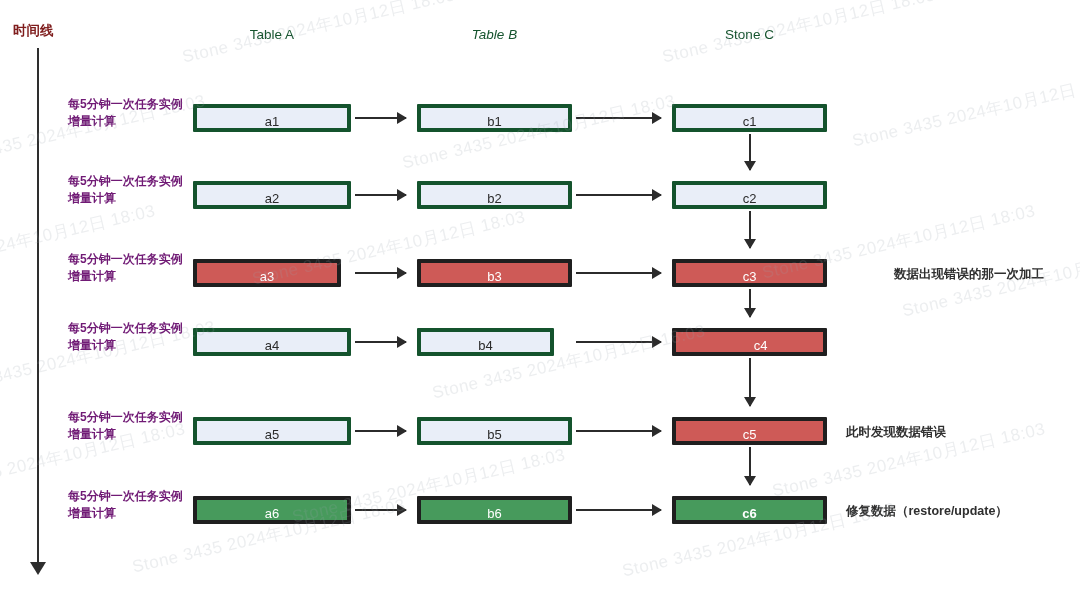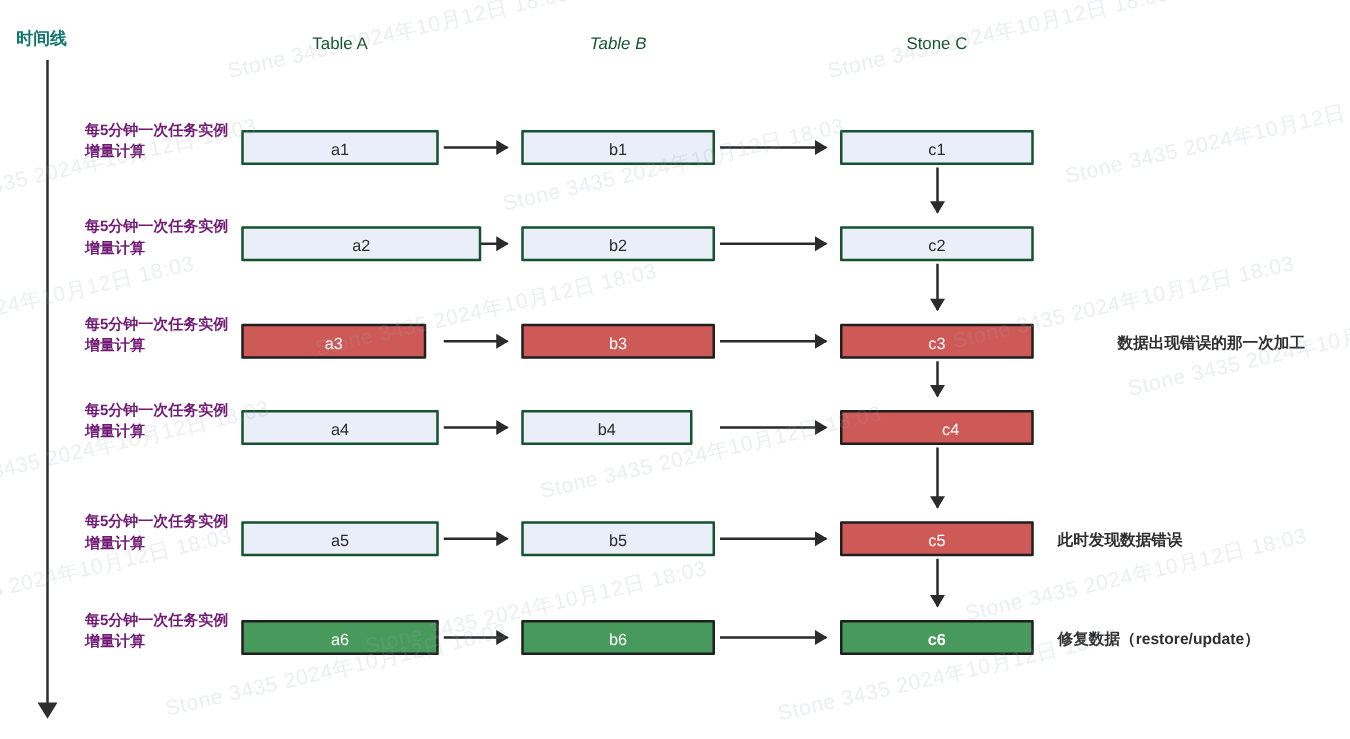--- a/index.html
+++ b/index.html
@@ -38,21 +38,21 @@
     transform-origin: left top;
     letter-spacing: 0.5px;
   }
 
   
   .timeline-label {
     position: absolute;
     left: 13px;
     top: 22px;
     font-size: 13.5px;
-    color: #0f766e;
+    color: #7f1d1d;
     font-weight: 600;
     z-index: 3;
   }
   .timeline-axis {
     position: absolute;
     left: 37px;
     top: 48px;
     width: 2px;
     height: 518px;
     background: #2e2e2e;
@@ -90,21 +90,21 @@
     font-weight: 600;
     z-index: 3;
   }
   .row-label span { display: block; }
 
   
   .node {
     position: absolute;
     height: 28px;
     line-height: 28px;
-    border: 2px solid #14532d;
+    border: 4px solid #14532d;
     box-sizing: border-box;
     text-align: center;
     font-size: 13px;
     z-index: 3;
     border-radius: 1px;
   }
   .node.blue  { background: #e9eef8; color: #2b2b2b; }
   .node.red   { background: #ce5a57; color: #ffffff; border-color: #1f1f1f; }
   .node.green { background: #479a5c; color: #ffffff; border-color: #1f1f1f; }
 
@@ -205,21 +205,21 @@
       <div class="node blue" style="left: 193px; width: 158px; top: 104px;">a1</div>
       <div class="node blue" style="left: 417px; width: 155px; top: 104px;">b1</div>
       <div class="node blue" style="left: 672px; width: 155px; top: 104px;">c1</div>
       <div class="h-arrow" style="left: 355px; width: 51px; top: 117px;"></div>
       <div class="h-arrow" style="left: 576px; width: 85px; top: 117px;"></div>
       <div class="v-arrow" style="left: 748.5px; top: 134px; height: 36px;"></div>
       <div class="row-label" style="left: 68px; top: 173px;">
         <span>每5分钟一次任务实例</span>
         <span>增量计算</span>
       </div>
-      <div class="node blue" style="left: 193px; width: 192px; top: 181px;">a2</div>
+      <div class="node blue" style="left: 193px; width: 158px; top: 181px;">a2</div>
       <div class="node blue" style="left: 417px; width: 155px; top: 181px;">b2</div>
       <div class="node blue" style="left: 672px; width: 155px; top: 181px;">c2</div>
       <div class="h-arrow" style="left: 355px; width: 51px; top: 194px;"></div>
       <div class="h-arrow" style="left: 576px; width: 85px; top: 194px;"></div>
       <div class="v-arrow" style="left: 748.5px; top: 211px; height: 37px;"></div>
       <div class="row-label" style="left: 68px; top: 251px;">
         <span>每5分钟一次任务实例</span>
         <span>增量计算</span>
       </div>
       <div class="node red" style="left: 193px; width: 148px; top: 259px;">a3</div>

